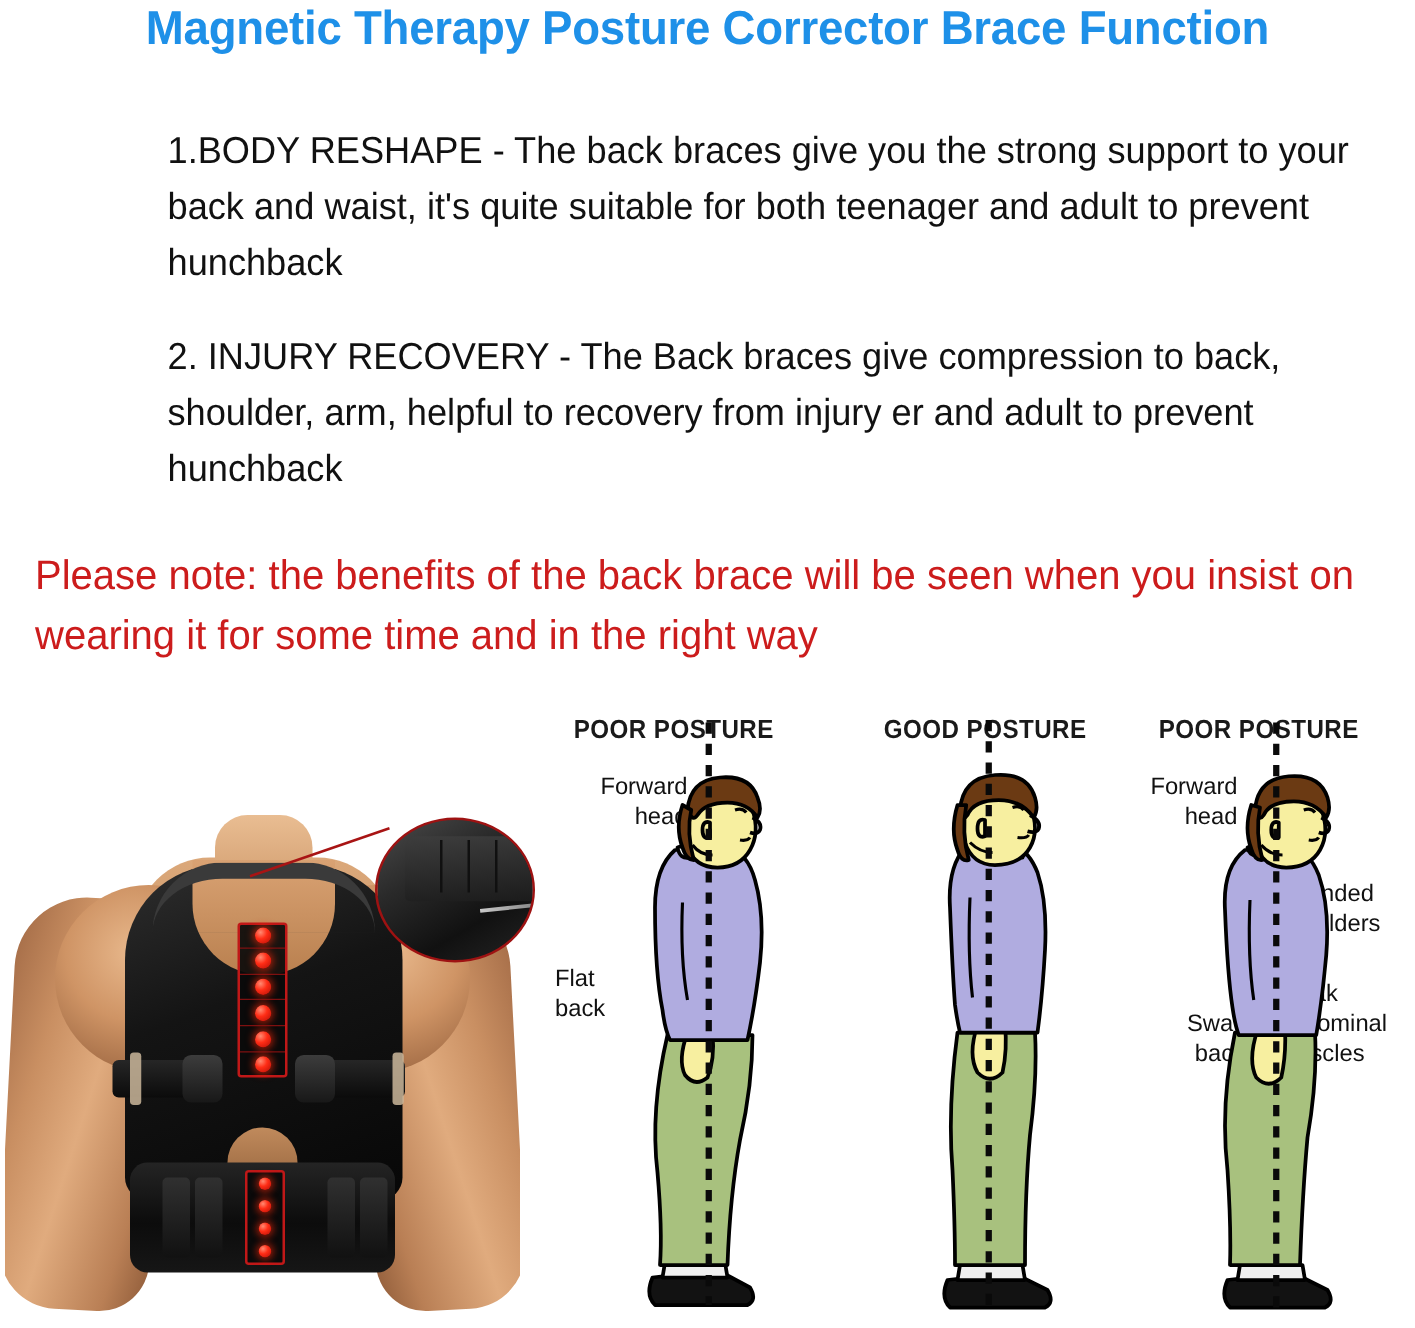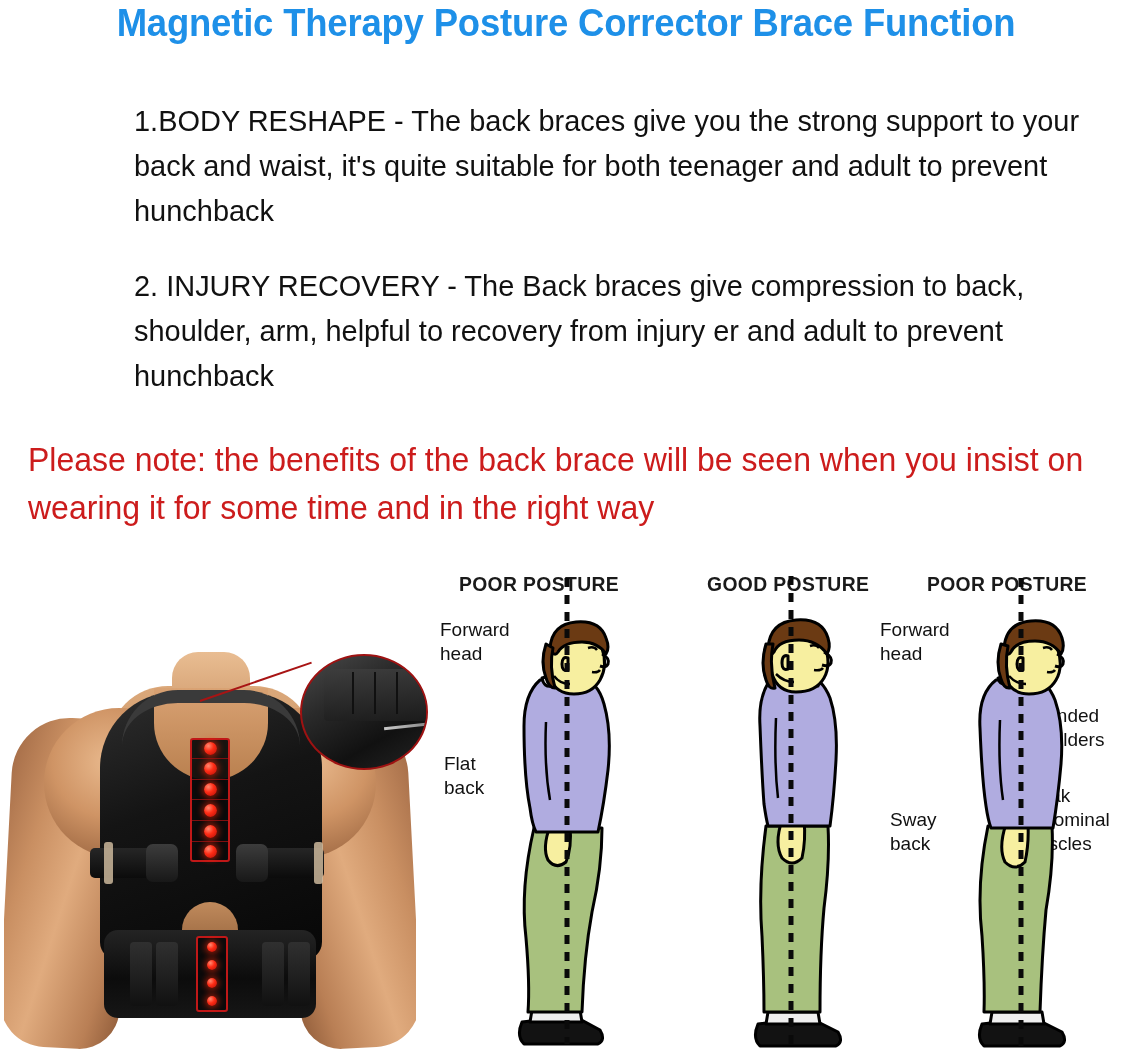--- a/index.html
+++ b/index.html
@@ -184,21 +184,21 @@
     position: absolute; top: 0;
     font-size: 21px; font-weight: 700; letter-spacing: 0.4px;
     color: #1a1a1a; white-space: nowrap;
     transform: scaleX(0.92);
   }
   .lbl {
     position: absolute;
     font-size: 19px; line-height: 24px; color: #111;
     white-space: nowrap;
   }
-  .lbl.right { }
+  .lbl.right { text-align: right; }
   .lbl.center { text-align: center; }
 
   svg.person { position: absolute; overflow: visible; }
 </style>
 </head>
 <body>
 
 <div class="page">
 
   <div class="title" style="color:#1E90E8">Magnetic Therapy Posture Corrector Brace Function</div>
@@ -272,21 +272,21 @@
     </div>
 
     <div class="fig-title" style="left:452px;">POOR POSTURE</div>
     <div class="fig-title" style="left:700px;">GOOD POSTURE</div>
     <div class="fig-title" style="left:920px;">POOR POSTURE</div>
 
     <div class="lbl right" style="left:440px; top:46px; width:110px;">
       <div>Forward</div>
       <div>head</div>
     </div>
-    <div class="lbl" style="left:444px; top:180px; width:110px;">
+    <div class="lbl" style="left:444px; top:200px; width:110px;">
       <div>Flat</div>
       <div>back</div>
     </div>
 
 
     <div class="lbl right" style="left:880px; top:46px; width:110px;">
       <div>Forward</div>
       <div>head</div>
     </div>
     <div class="lbl" style="left:1022px; top:132px; width:120px;">

